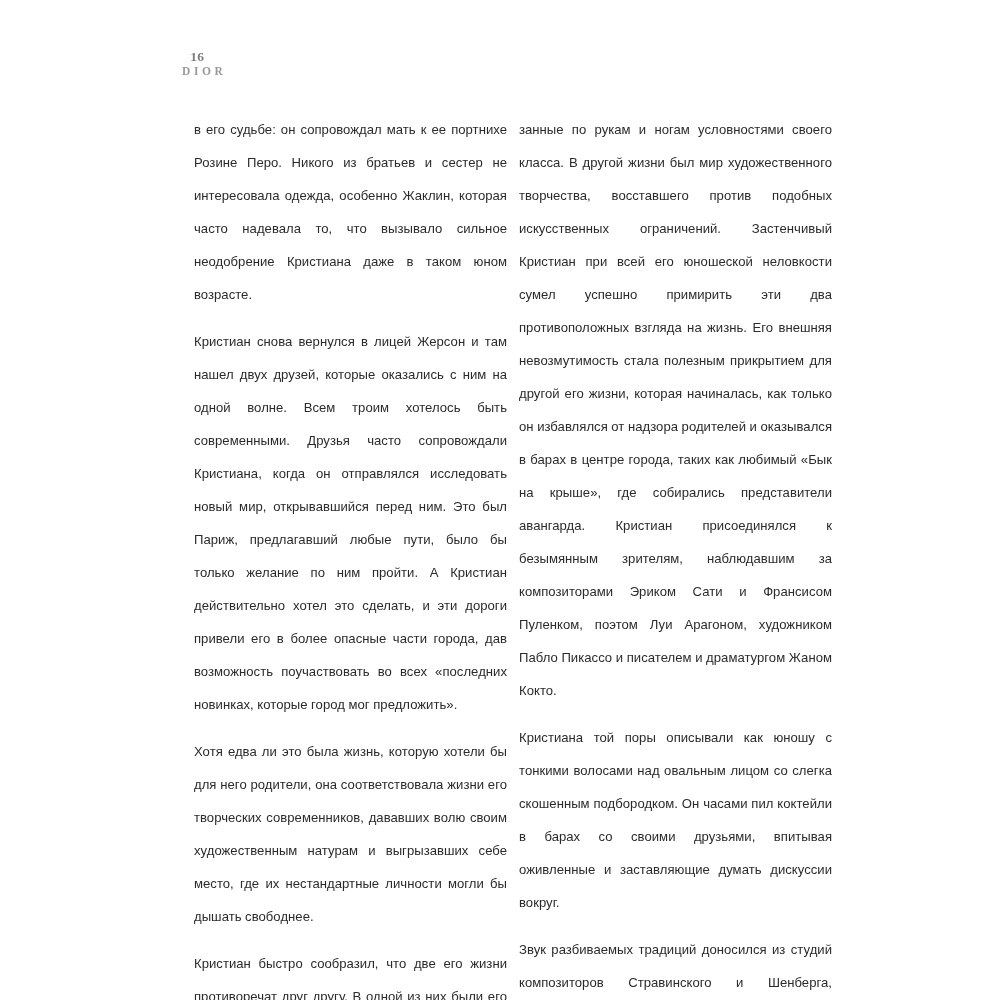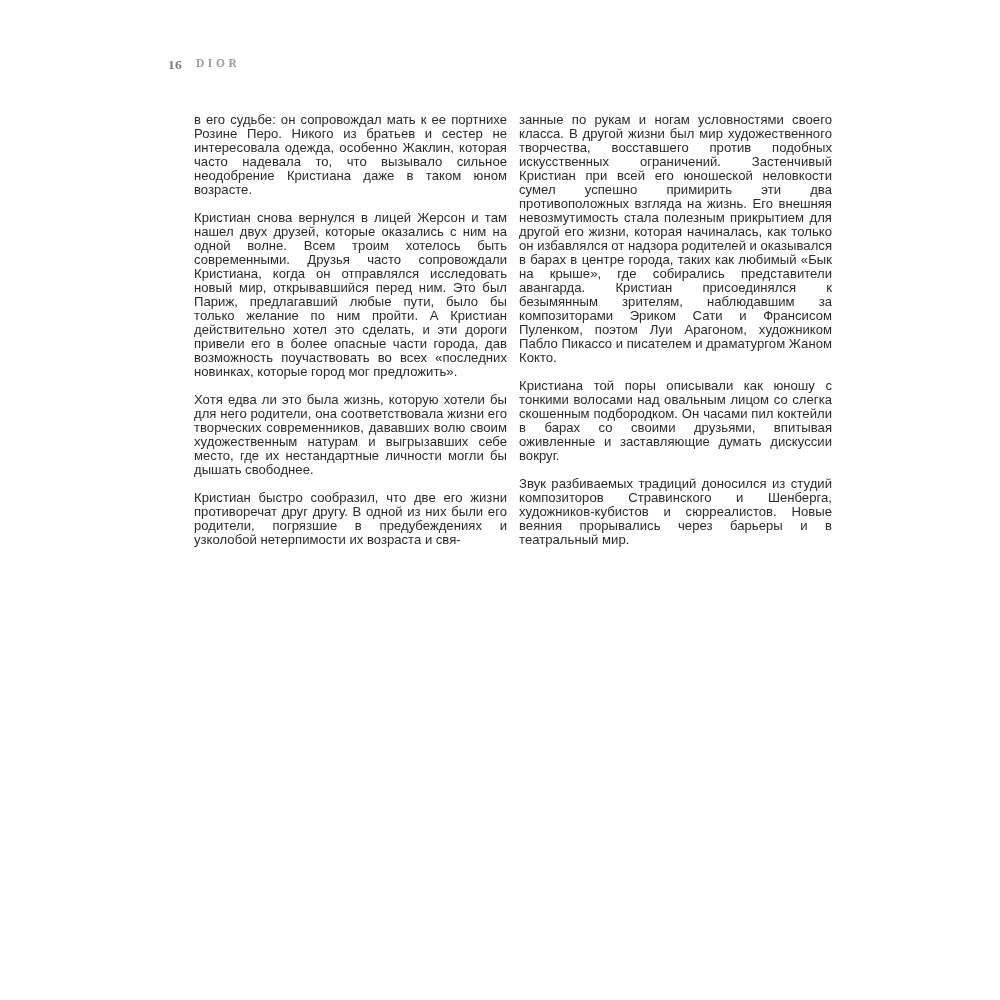--- a/index.html
+++ b/index.html
@@ -19,26 +19,27 @@
     width: 1000px;
     height: 1000px;
     background: #ffffff;
     overflow: hidden;
   }
 
   
   .running-head {
     position: absolute;
     left: 168px;
-    top: 57px;
+    top: 49px;
     display: flex;
-    align-items: flex-start;
+    align-items: center;
     font-family: "Liberation Serif", serif;
     color: #8d8d8d;
     white-space: nowrap;
+    flex-direction: column;
   }
   .folio {
     font-size: 13.5px;
     font-weight: 700;
     color: #7e7e7e;
     letter-spacing: 0.2px;
   }
   .book-title {
     font-size: 11.5px;
     font-weight: 700;
@@ -58,21 +59,21 @@
     justify-content: space-between;
   }
   .column {
     width: 313px;
   }
 
   .para {
     margin: 0 0 14px 0;
     font-family: "Liberation Sans", sans-serif;
     font-size: 13.1px;
-    line-height: 14px;
+    line-height: 33px;
     color: #2b2b2b;
     text-align: justify;
     text-justify: inter-word;
     hyphens: manual;
     word-spacing: -0.1px;
     letter-spacing: 0.03px;
   }
   .para:last-child {
     margin-bottom: 0;
   }

